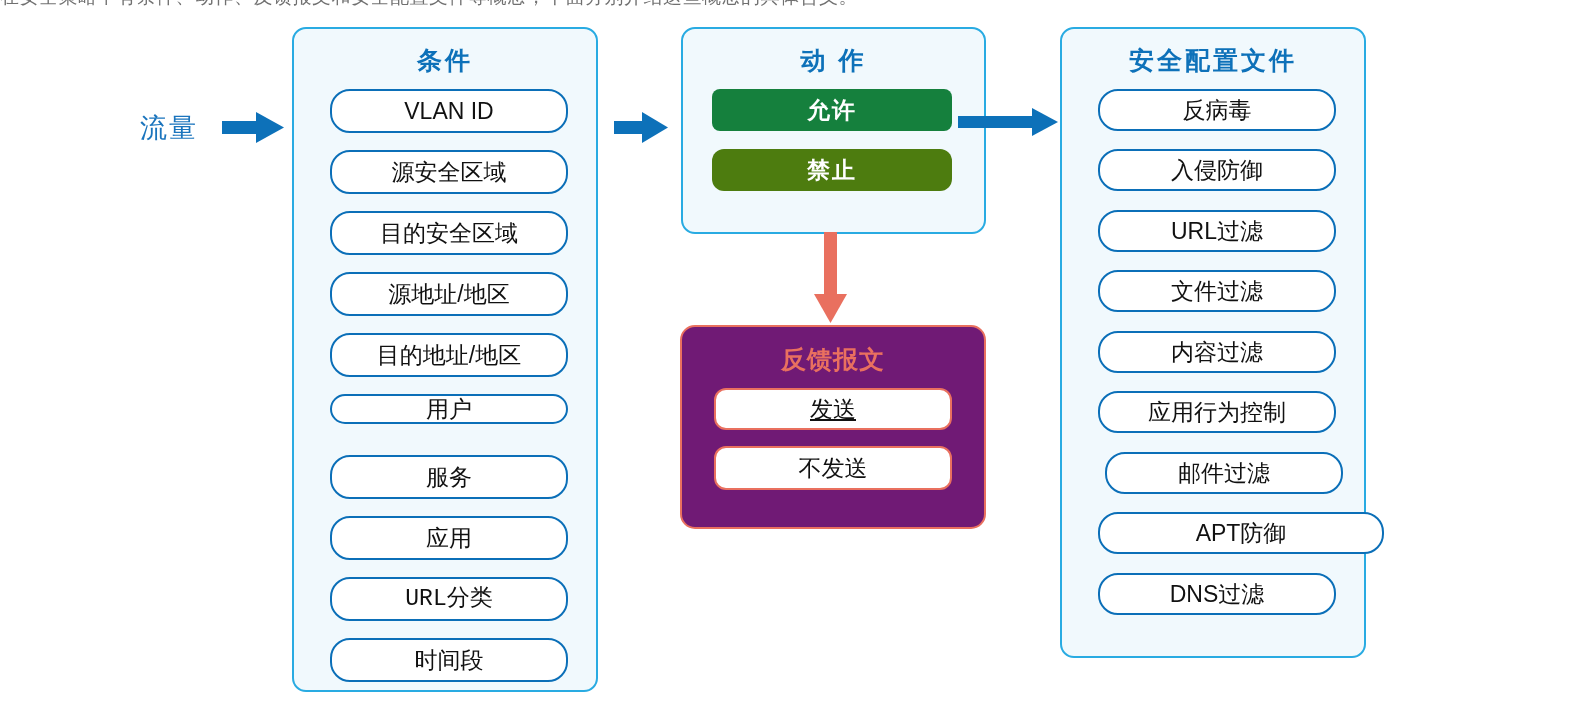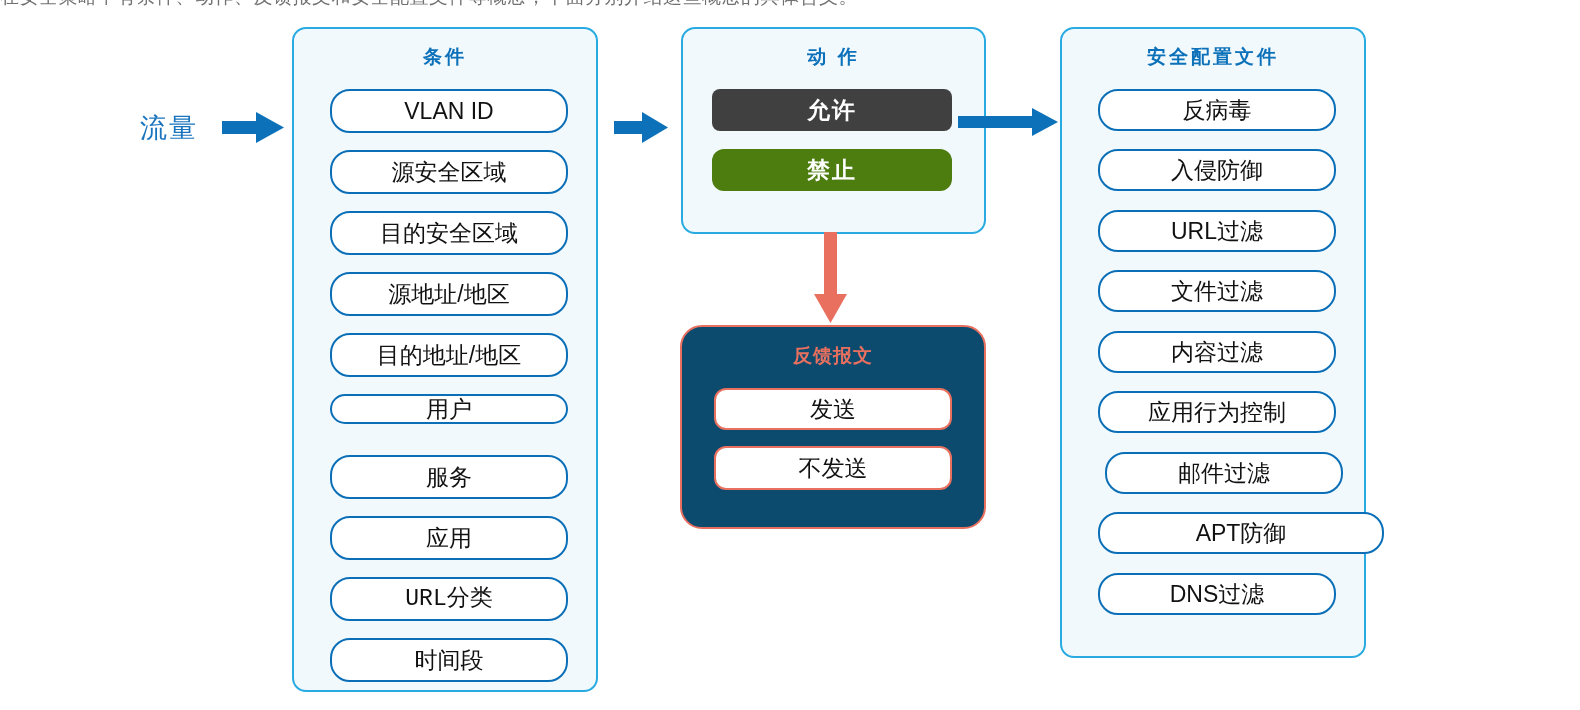--- a/index.html
+++ b/index.html
@@ -36,32 +36,32 @@
 
   
   .panel {
     position: absolute;
     box-sizing: border-box;
     border-radius: 14px;
     background: #f1f9fd;
     border: 2.5px solid #29abe2;
   }
   .panel.red {
-    background: #0c4a6e;
+    background: #701a75;
     border: 2.5px solid #e9705f;
-    border-radius: 22px;
+    border-radius: 15px;
   }
   .panel-title {
     position: absolute;
     left: 0;
     right: 0;
     text-align: center;
     font-weight: bold;
     color: #0d71b9;
-    font-size: 19px;
+    font-size: 25px;
     letter-spacing: 3px;
   }
   .panel-title.red-title {
     color: #e9705f;
     letter-spacing: 1px;
   }
 
   
   .pill {
     position: absolute;
@@ -75,21 +75,21 @@
     align-items: center;
     justify-content: center;
     line-height: 1;
     white-space: nowrap;
   }
   .pill.redpill {
     border: 2.2px solid #e9705f;
     border-radius: 12px;
   }
   .pill.solid-blue {
-    background: #404040;
+    background: #15803d;
     border: none;
     color: #ffffff;
     font-weight: bold;
     letter-spacing: 2px;
     border-radius: 8px;
   }
   .pill.solid-red {
     background: #4d7c0f;
     border: none;
     color: #ffffff;
@@ -168,21 +168,21 @@
   <svg class="arrow-svg" style="left:814px; top:232px;" width="34" height="92">
     <g fill="#e9705f">
       <rect x="10" y="0" width="13" height="68"></rect>
       <polygon points="0,62 33,62 16.5,91"></polygon>
     </g>
   </svg>
 
   <div class="panel red" style="left:680px; top:325px; width:306px; height:204px;">
     <div class="panel-title red-title" style="top:16px;">反馈报文</div>
 
-    <div class="pill redpill" style="left:32px; top:61px; width:238px; height:42px;">发送</div>
+    <div class="pill redpill" style="left:32px; top:61px; width:238px; height:42px;text-decoration:underline;">发送</div>
     <div class="pill redpill" style="left:32px; top:119px; width:238px; height:44px;">不发送</div>
   </div>
 
   <div class="panel" style="left:1060px; top:27px; width:306px; height:631px;">
     <div class="panel-title" style="top:15px;">安全配置文件</div>
 
     <div class="pill" style="left:36px; top:60px; width:238px; height:42px;">反病毒</div>
     <div class="pill" style="left:36px; top:120px; width:238px; height:42px;">入侵防御</div>
     <div class="pill" style="left:36px; top:181px; width:238px; height:42px;">URL过滤</div>
     <div class="pill" style="left:36px; top:241px; width:238px; height:42px;">文件过滤</div>

